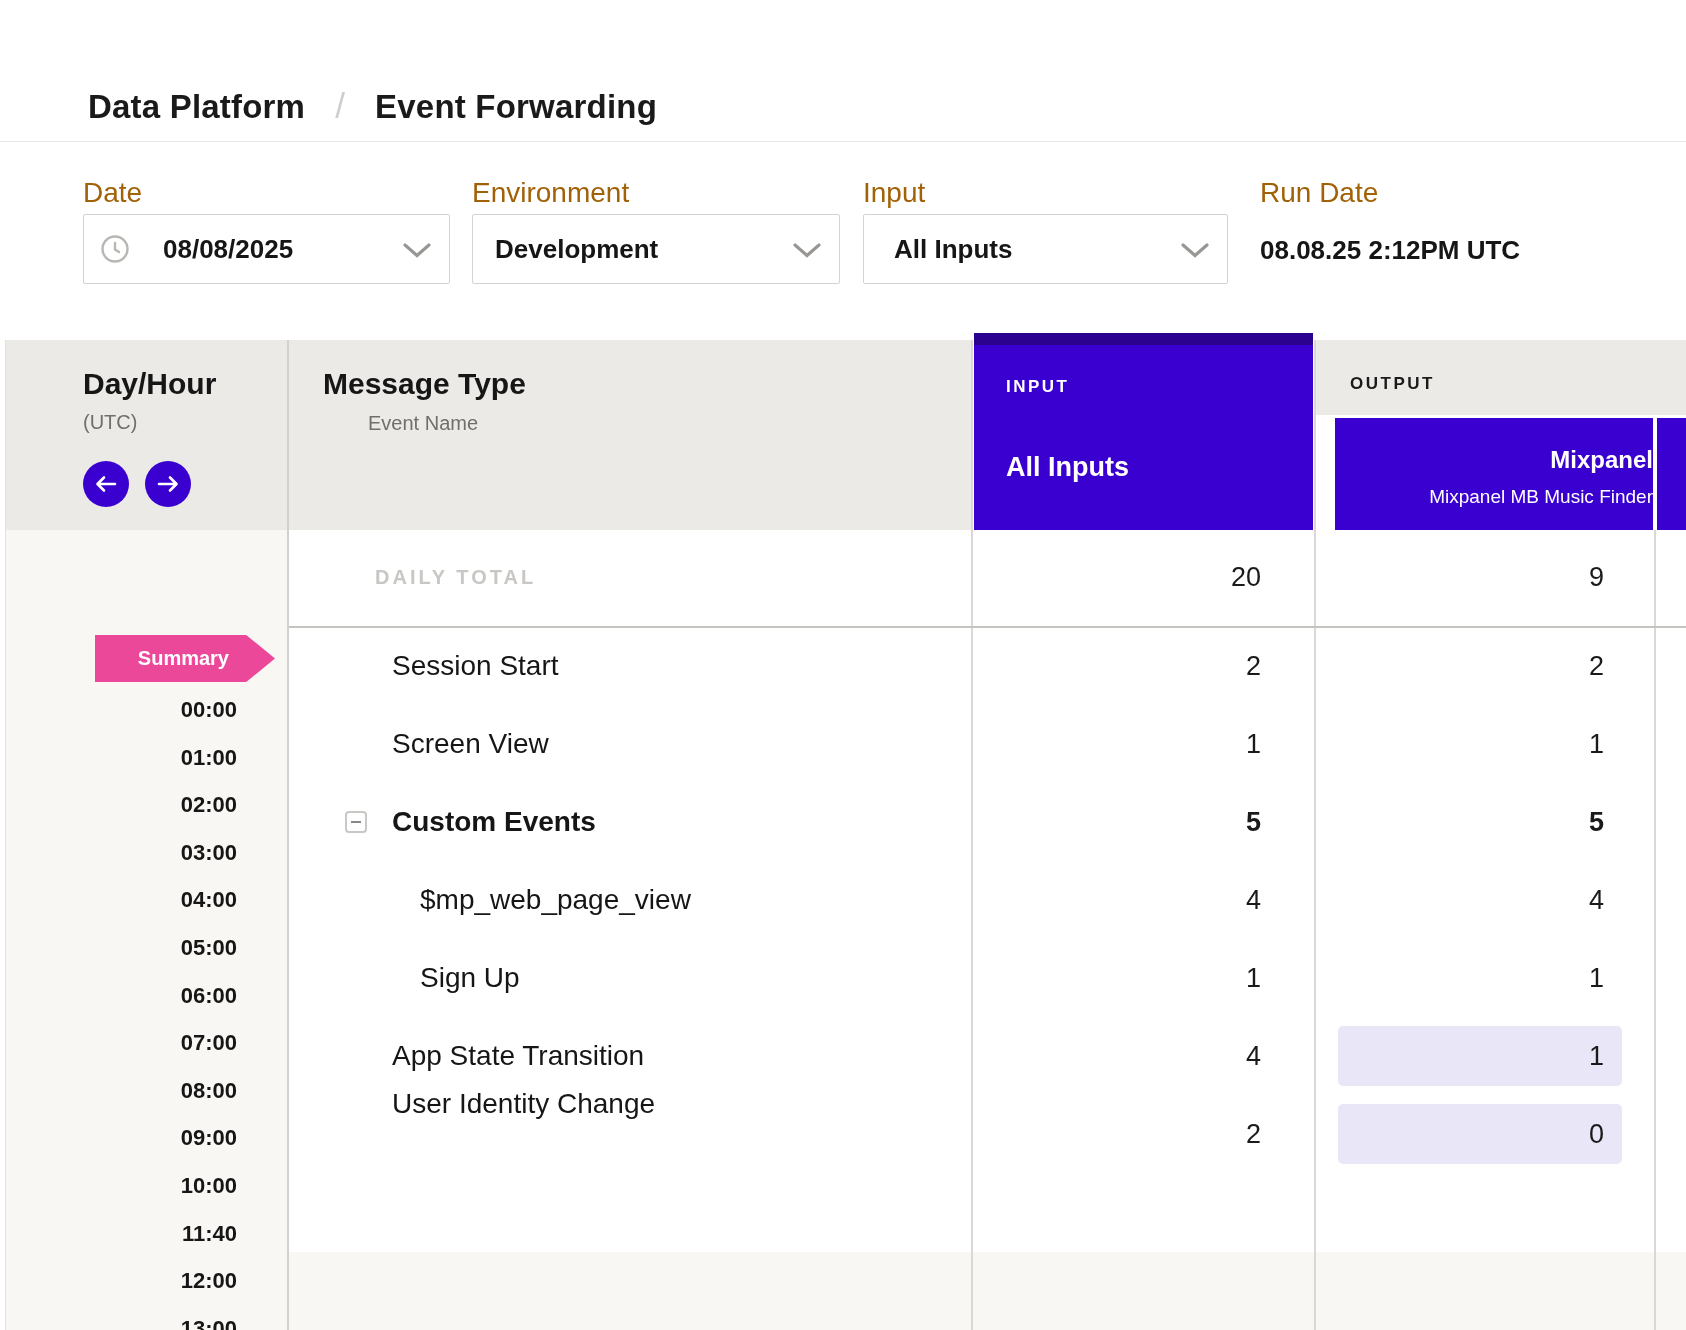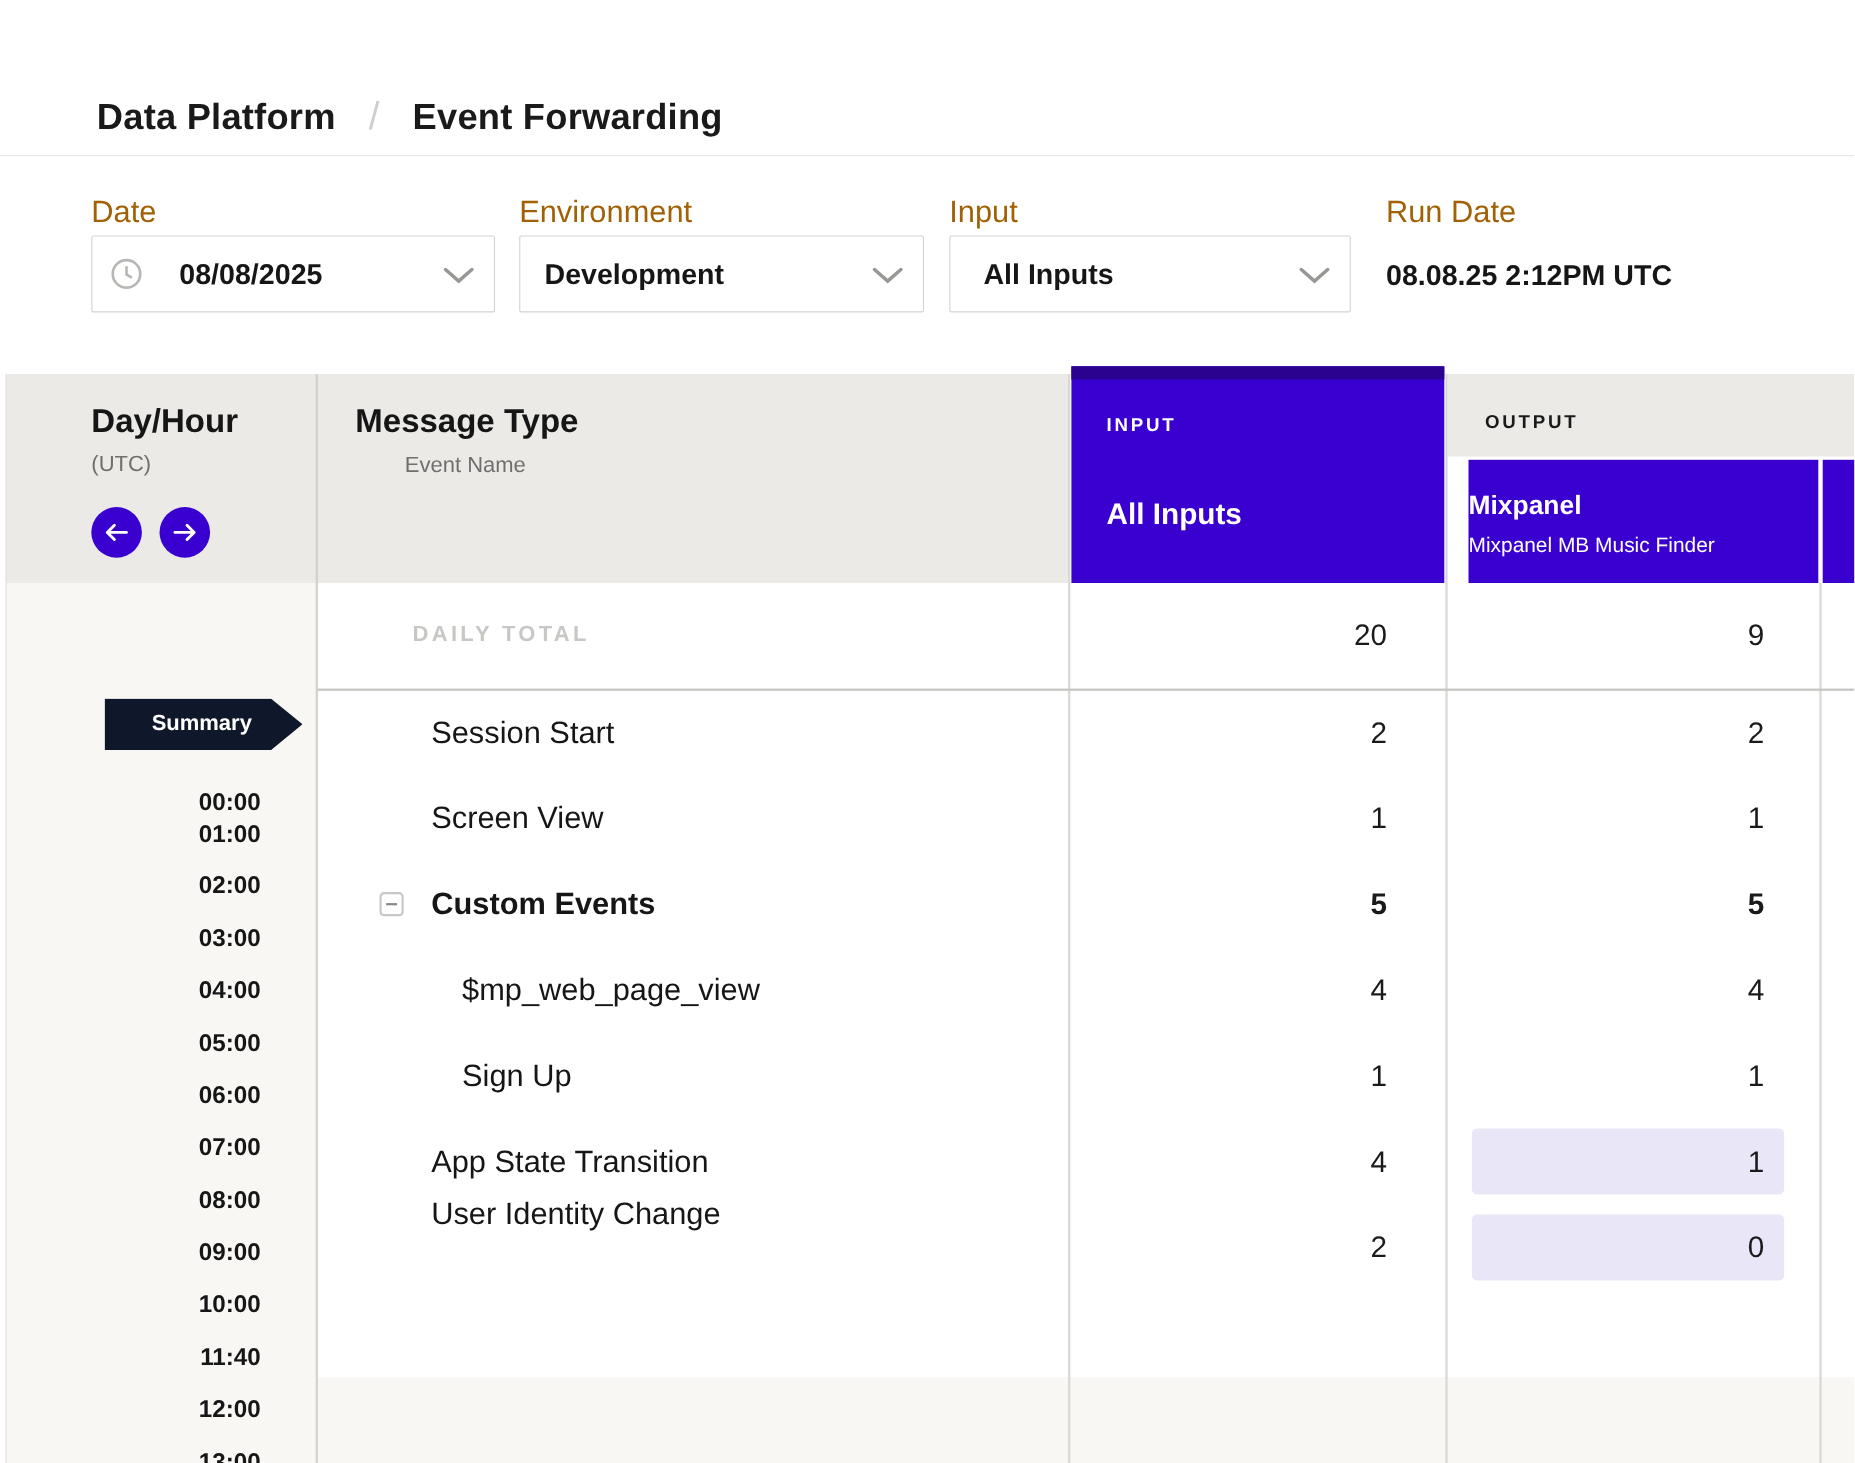--- a/index.html
+++ b/index.html
@@ -39,41 +39,41 @@
   .caps-label{font-size:17px;font-weight:700;letter-spacing:2.5px;height:20px;line-height:20px;}
 
   .nav-btn{width:46px;height:46px;border-radius:50%;background:#3A00D0;border:none;cursor:pointer;
            display:flex;align-items:center;justify-content:center;padding:0;}
 
   
   .input-block{left:974px;top:333px;width:339px;height:197px;background:#3A00D0;}
   .input-block::before{content:"";position:absolute;left:0;top:0;width:100%;height:12px;background:#2B028F;}
   .input-block .caps-label{position:absolute;left:32px;top:44px;color:#fff;}
   .input-block .col-name{position:absolute;left:32px;top:119px;font-size:27px;font-weight:700;color:#fff;}
-  .mixpanel-block{left:1335px;top:418px;width:318px;height:112px;background:#3A00D0;text-align:left;}
+  .mixpanel-block{left:1335px;top:418px;width:318px;height:112px;background:#3A00D0;text-align:right;}
   .mixpanel-block .col-name{position:absolute;left:0;width:100%;top:28px;font-size:24px;font-weight:700;color:#fff;}
   .mixpanel-block .col-sub{position:absolute;left:0;width:100%;top:68px;font-size:19px;color:#fff;}
   .next-block{left:1657px;top:418px;width:29px;height:112px;background:#3A00D0;}
 
   
   .daily-label{left:375px;top:563px;font-size:20px;font-weight:700;letter-spacing:3px;color:#C8C7C4;height:28px;line-height:28px;}
   .sep-line{left:289px;top:626px;width:1397px;height:2px;background:#C5C4C1;}
   .cell-val{height:32px;line-height:32px;font-size:27px;text-align:right;color:#1a1a1a;}
   .val-input{right:425px;}
   .val-output{right:82px;}
   .row-label{height:32px;line-height:32px;font-size:28px;color:#161616;white-space:nowrap;}
   .bold{font-weight:700;}
   .hl-box{left:1338px;width:284px;height:60px;background:#E9E6F8;border-radius:5px;}
 
   .minus-box{left:345px;top:811px;width:22px;height:22px;border:2px solid #C9C8C5;border-radius:4px;
              background:#fff;box-sizing:border-box;cursor:pointer;padding:0;display:flex;align-items:center;justify-content:center;}
   .minus-box span{display:block;width:10px;height:2px;background:#8A8987;}
 
   
-  .summary-tag{left:95px;top:635px;width:180px;height:47px;background:#0f172a;cursor:pointer;
+  .summary-tag{left:95px;top:635px;width:180px;height:47px;background:#ec4899;cursor:pointer;
                clip-path:polygon(0 0,84% 0,100% 50%,84% 100%,0 100%);
                color:#fff;font-size:20px;font-weight:700;line-height:47px;text-align:right;
                padding-right:46px;box-sizing:border-box;}
   .hour{left:40px;width:197px;height:30px;line-height:30px;text-align:right;
         font-size:22px;font-weight:700;color:#161616;cursor:pointer;}
 </style>
 </head>
 <body>
 
 <div id="screen">
@@ -201,21 +201,21 @@
 
   <div class="abs row-label" style="left:392px;top:1040px;">App State Transition</div>
   <div class="abs cell-val val-input" style="top:1040px;">4</div>
   <div class="abs cell-val val-output" style="top:1040px;">1</div>
 
   <div class="abs row-label" style="left:392px;top:1088px;">User Identity Change</div>
   <div class="abs cell-val val-input" style="top:1118px;">2</div>
   <div class="abs cell-val val-output" style="top:1118px;">0</div>
 
   <div class="abs summary-tag">Summary</div>
-  <div class="abs hour" style="top:714px;">00:00</div>
+  <div class="abs hour" style="top:695px;">00:00</div>
   <div class="abs hour" style="top:743px;">01:00</div>
   <div class="abs hour" style="top:790px;">02:00</div>
   <div class="abs hour" style="top:838px;">03:00</div>
   <div class="abs hour" style="top:885px;">04:00</div>
   <div class="abs hour" style="top:933px;">05:00</div>
   <div class="abs hour" style="top:981px;">06:00</div>
   <div class="abs hour" style="top:1028px;">07:00</div>
   <div class="abs hour" style="top:1076px;">08:00</div>
   <div class="abs hour" style="top:1123px;">09:00</div>
   <div class="abs hour" style="top:1171px;">10:00</div>

